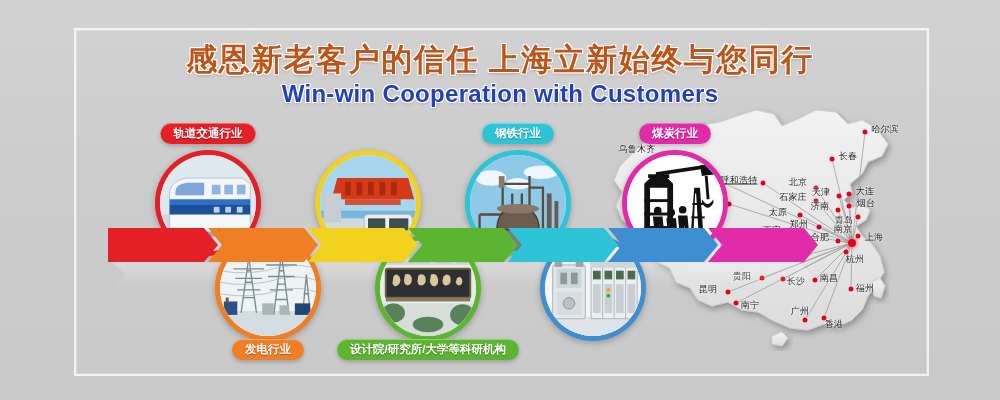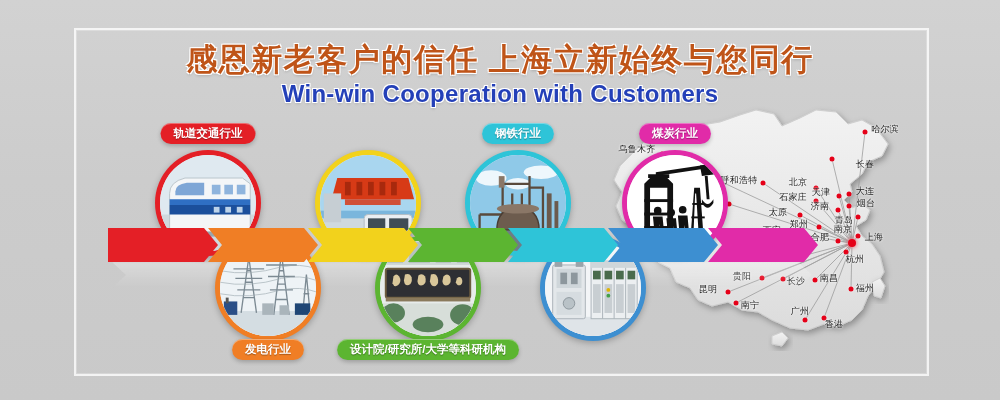--- a/index.html
+++ b/index.html
@@ -135,25 +135,25 @@
           <path d="M252,147 L136,207"></path>
         <path d="M252,147 L251,193"></path>
           <path d="M252,147 L205,224"></path>
         <path d="M252,147 L224,222"></path>
       </g>
     </svg>
     <div id="map-points">
         <div class="dot" style="left: 265px; top: 36px;"></div>
         <div class="city" style="left: 285px; top: 33px;">哈尔滨</div>
         <div class="dot" style="left: 232px; top: 63px;"></div>
-        <div class="city" style="left: 265px; top: 60px; margin-top: 8px;">长春</div>
+        <div class="city" style="left: 248px; top: 60px;">长春</div>
         <div class="dot" style="left: 62px; top: 58px;"></div>
         <div class="city" style="left: 37px; top: 53px;">乌鲁木齐</div>
         <div class="dot" style="left: 163px; top: 87px;"></div>
-        <div class="city" style="left: 139px; top: 84px;">呼和浩特</div>
+        <div class="city" style="left: 139px; top: 84px; text-decoration: underline;">呼和浩特</div>
         <div class="dot" style="left: 129px; top: 108px;"></div>
         <div class="city" style="left: 108px; top: 105px;">银川</div>
         <div class="dot" style="left: 216px; top: 92px;"></div>
         <div class="city" style="left: 198px; top: 86px;">北京</div>
         <div class="dot" style="left: 239px; top: 100px;"></div>
         <div class="city" style="left: 221px; top: 96px;">天津</div>
         <div class="dot" style="left: 249px; top: 98px;"></div>
         <div class="city" style="left: 265px; top: 95px;">大连</div>
         <div class="dot" style="left: 216px; top: 105px;"></div>
         <div class="city" style="left: 193px; top: 101px;">石家庄</div>

